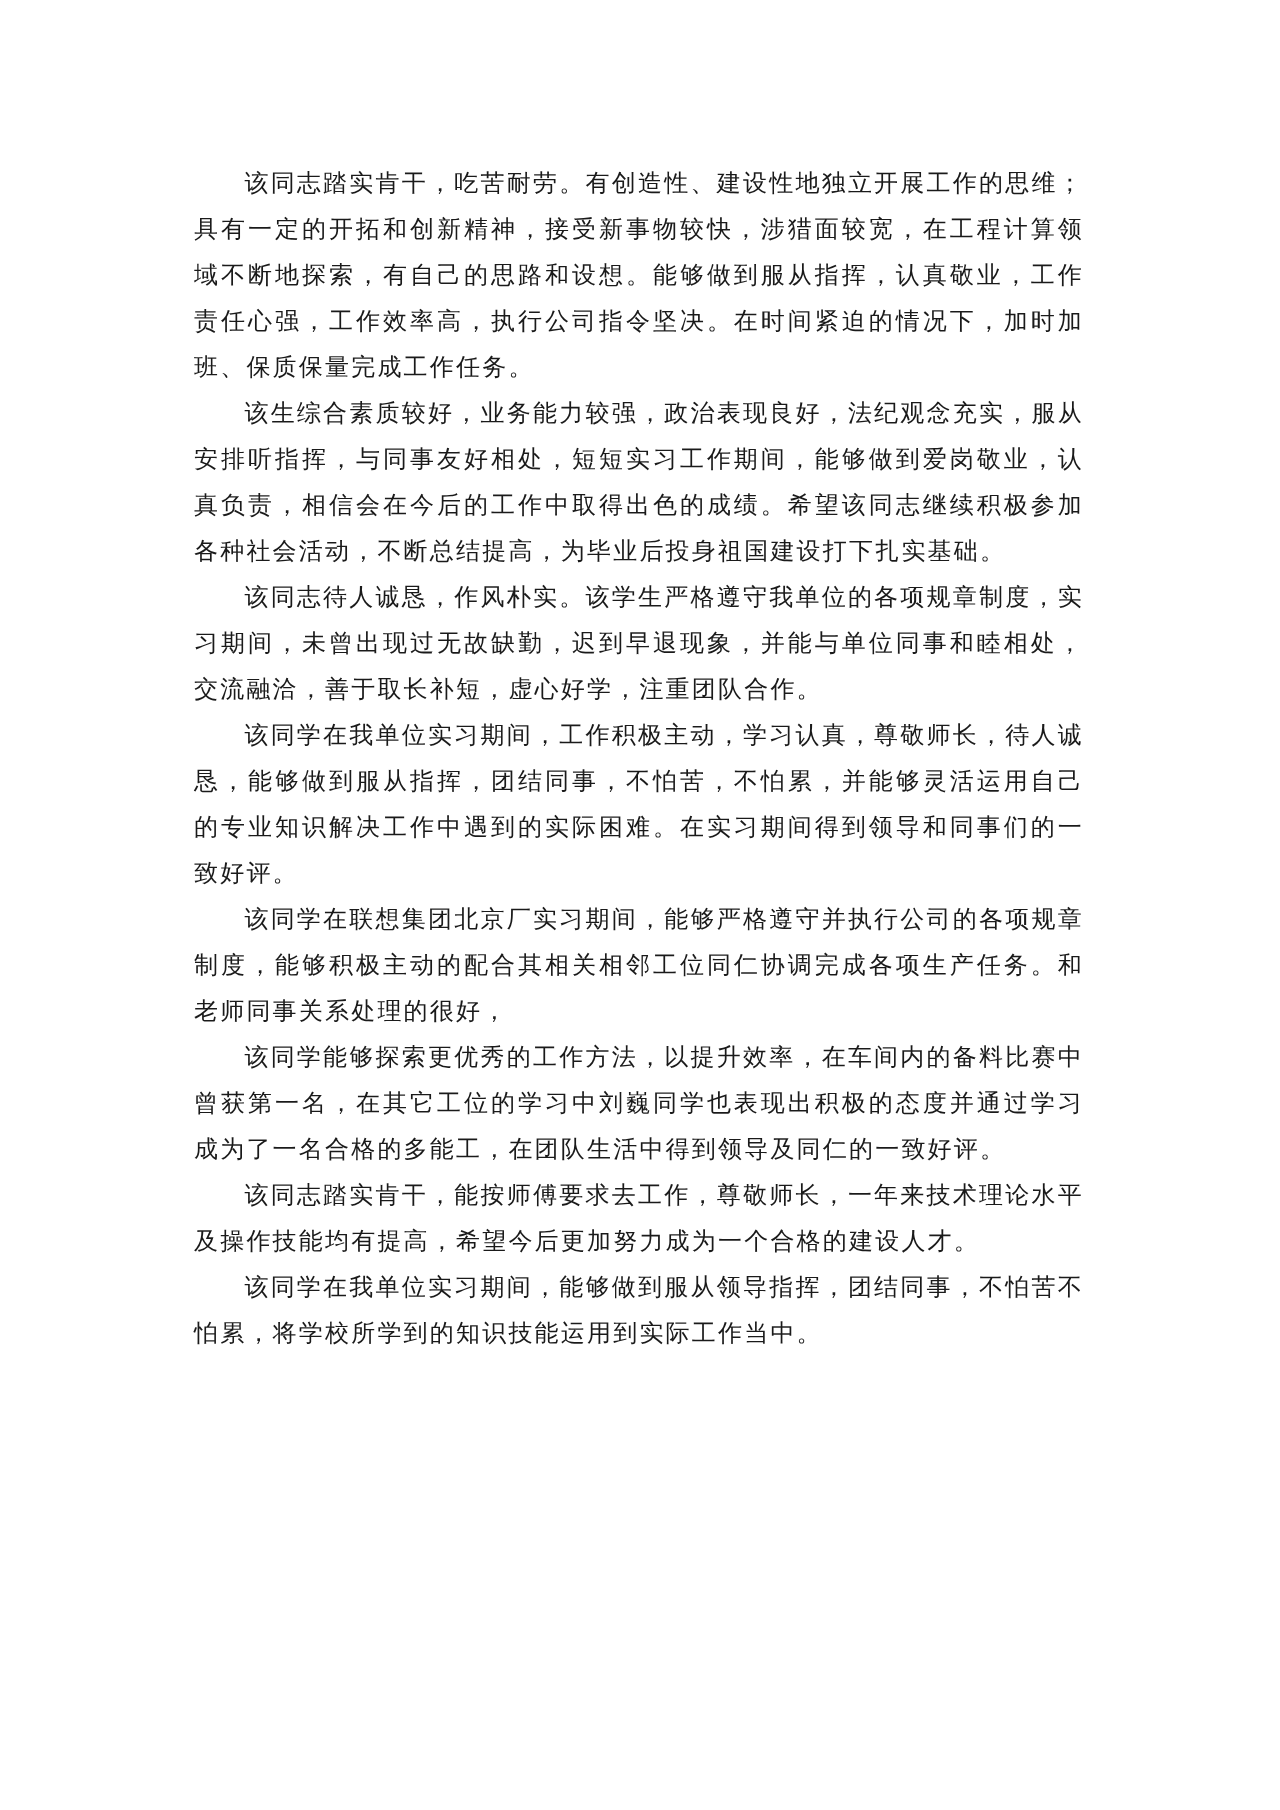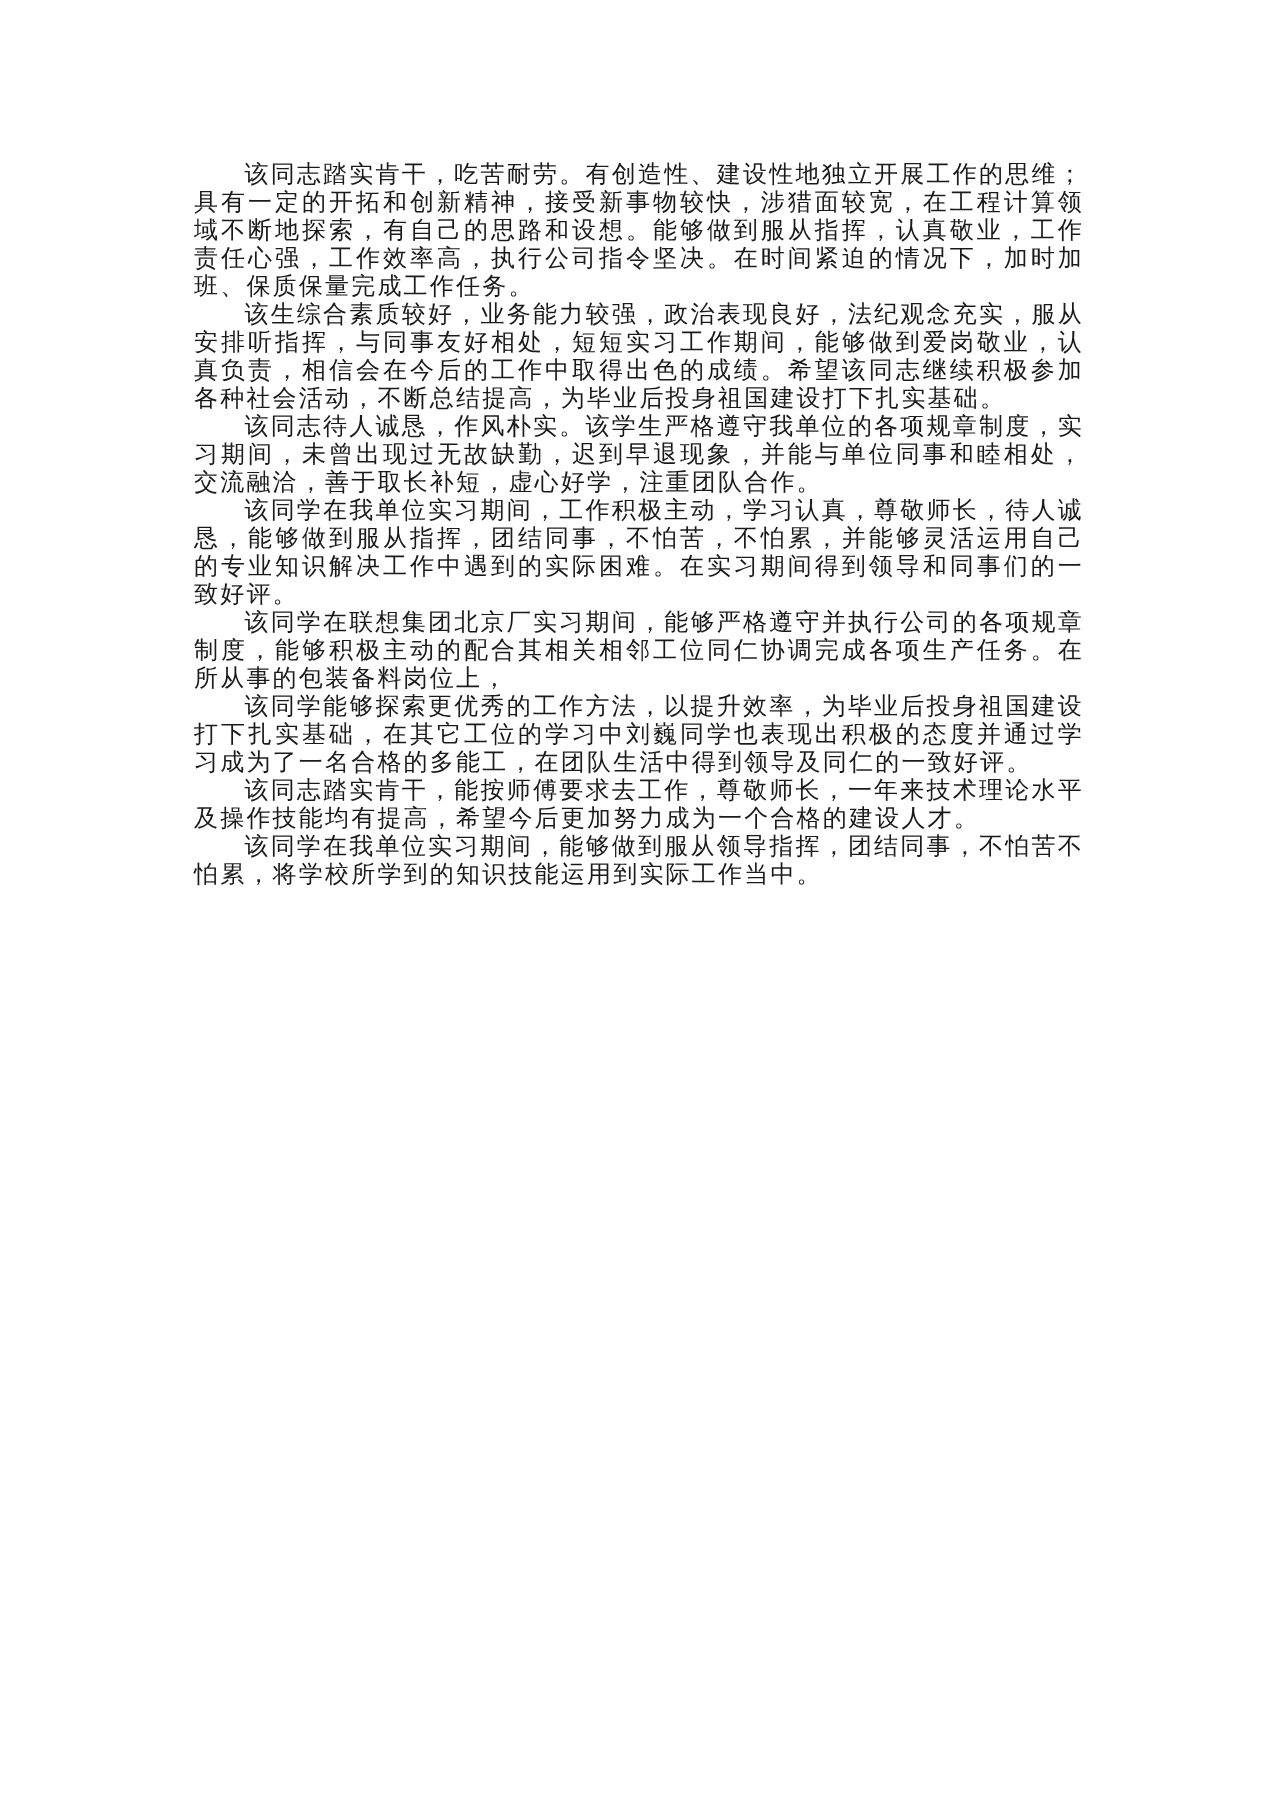--- a/index.html
+++ b/index.html
@@ -22,39 +22,39 @@
       background: #ffffff;
     }
     .content {
       position: absolute;
       left: 194px;
       top: 160px;
       width: 890px;
       color: #1a1a1a;
       font-family: "DejaVu Sans", "Liberation Sans", sans-serif;
       font-size: 24px;
-      line-height: 28px;
+      line-height: 46px;
       letter-spacing: 2.2px;
       text-align: justify;
       text-justify: inter-character;
     }
     .para {
       margin: 0;
       padding: 0;
       text-indent: 2.1em;
       word-break: break-all;
     }
   </style>
 </head>
 <body>
 
 <div class="page">
   <div class="content">
     <p class="para">该同志踏实肯干，吃苦耐劳。有创造性、建设性地独立开展工作的思维；具有一定的开拓和创新精神，接受新事物较快，涉猎面较宽，在工程计算领域不断地探索，有自己的思路和设想。能够做到服从指挥，认真敬业，工作责任心强，工作效率高，执行公司指令坚决。在时间紧迫的情况下，加时加班、保质保量完成工作任务。</p>
     <p class="para">该生综合素质较好，业务能力较强，政治表现良好，法纪观念充实，服从安排听指挥，与同事友好相处，短短实习工作期间，能够做到爱岗敬业，认真负责，相信会在今后的工作中取得出色的成绩。希望该同志继续积极参加各种社会活动，不断总结提高，为毕业后投身祖国建设打下扎实基础。</p>
     <p class="para">该同志待人诚恳，作风朴实。该学生严格遵守我单位的各项规章制度，实习期间，未曾出现过无故缺勤，迟到早退现象，并能与单位同事和睦相处，交流融洽，善于取长补短，虚心好学，注重团队合作。</p>
     <p class="para">该同学在我单位实习期间，工作积极主动，学习认真，尊敬师长，待人诚恳，能够做到服从指挥，团结同事，不怕苦，不怕累，并能够灵活运用自己的专业知识解决工作中遇到的实际困难。在实习期间得到领导和同事们的一致好评。</p>
-    <p class="para">该同学在联想集团北京厂实习期间，能够严格遵守并执行公司的各项规章制度，能够积极主动的配合其相关相邻工位同仁协调完成各项生产任务。在所从事的包装备料岗位上，</p>
-    <p class="para">该同学能够探索更优秀的工作方法，以提升效率，为毕业后投身祖国建设打下扎实基础，在其它工位的学习中刘巍同学也表现出积极的态度并通过学习成为了一名合格的多能工，在团队生活中得到领导及同仁的一致好评。</p>
+    <p class="para">该同学在联想集团北京厂实习期间，能够严格遵守并执行公司的各项规章制度，能够积极主动的配合其相关相邻工位同仁协调完成各项生产任务。和老师同事关系处理的很好，</p>
+    <p class="para">该同学能够探索更优秀的工作方法，以提升效率，在车间内的备料比赛中曾获第一名，在其它工位的学习中刘巍同学也表现出积极的态度并通过学习成为了一名合格的多能工，在团队生活中得到领导及同仁的一致好评。</p>
     <p class="para">该同志踏实肯干，能按师傅要求去工作，尊敬师长，一年来技术理论水平及操作技能均有提高，希望今后更加努力成为一个合格的建设人才。</p>
     <p class="para">该同学在我单位实习期间，能够做到服从领导指挥，团结同事，不怕苦不怕累，将学校所学到的知识技能运用到实际工作当中。</p>
   </div>
 </div>
 
 </body></html>

